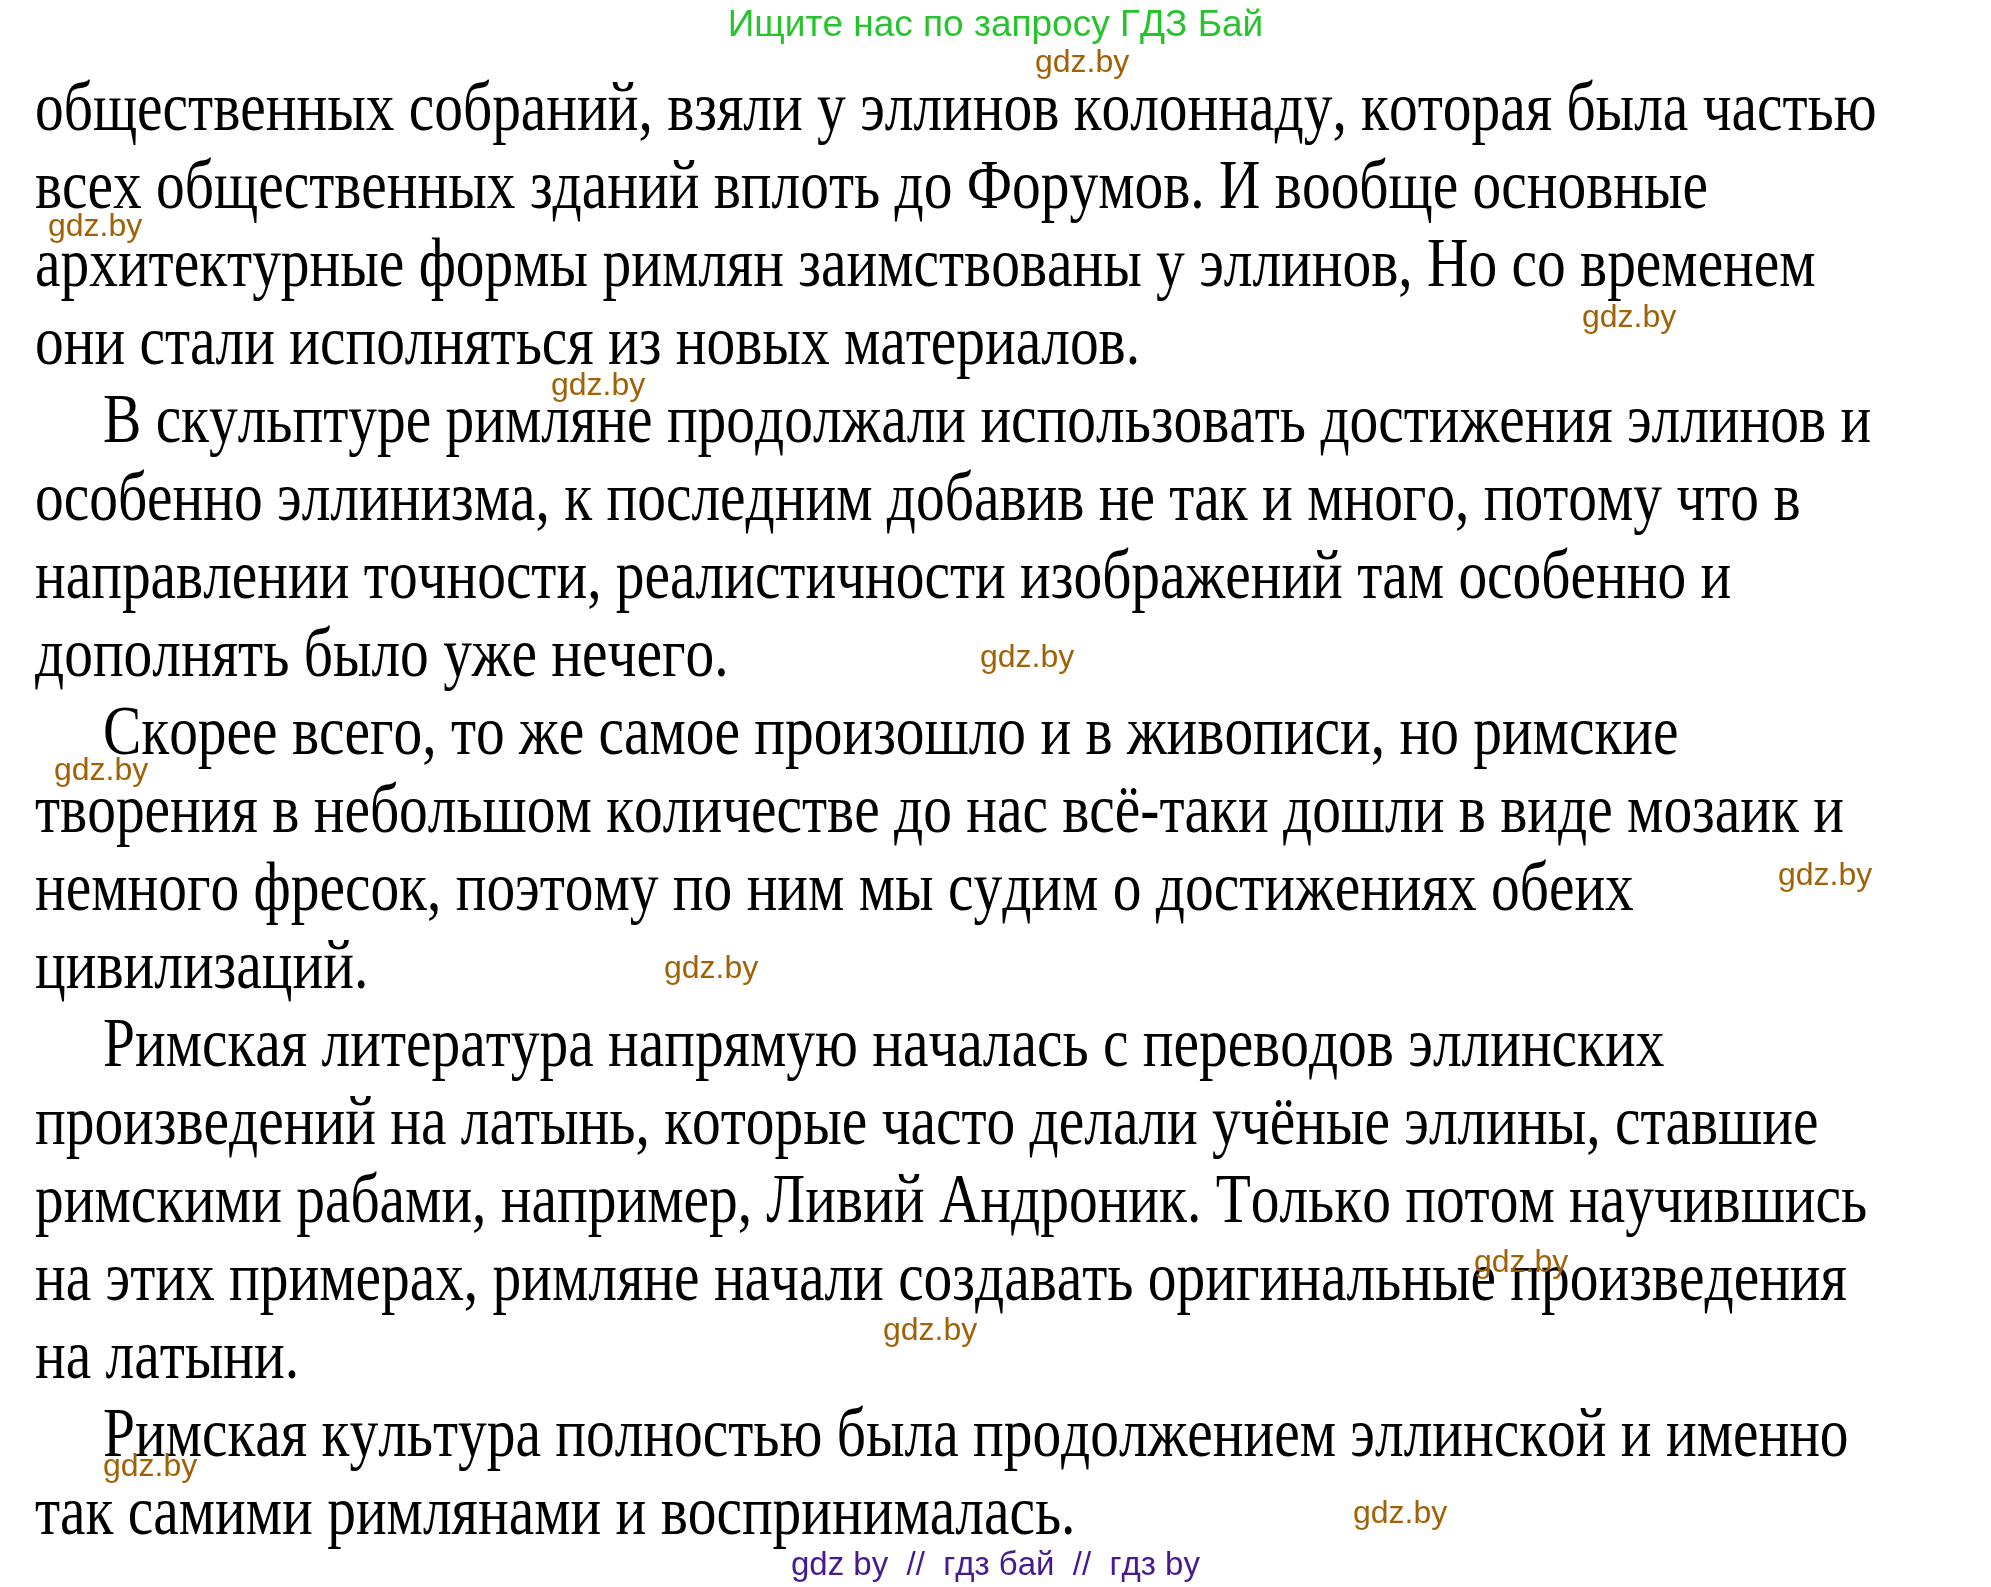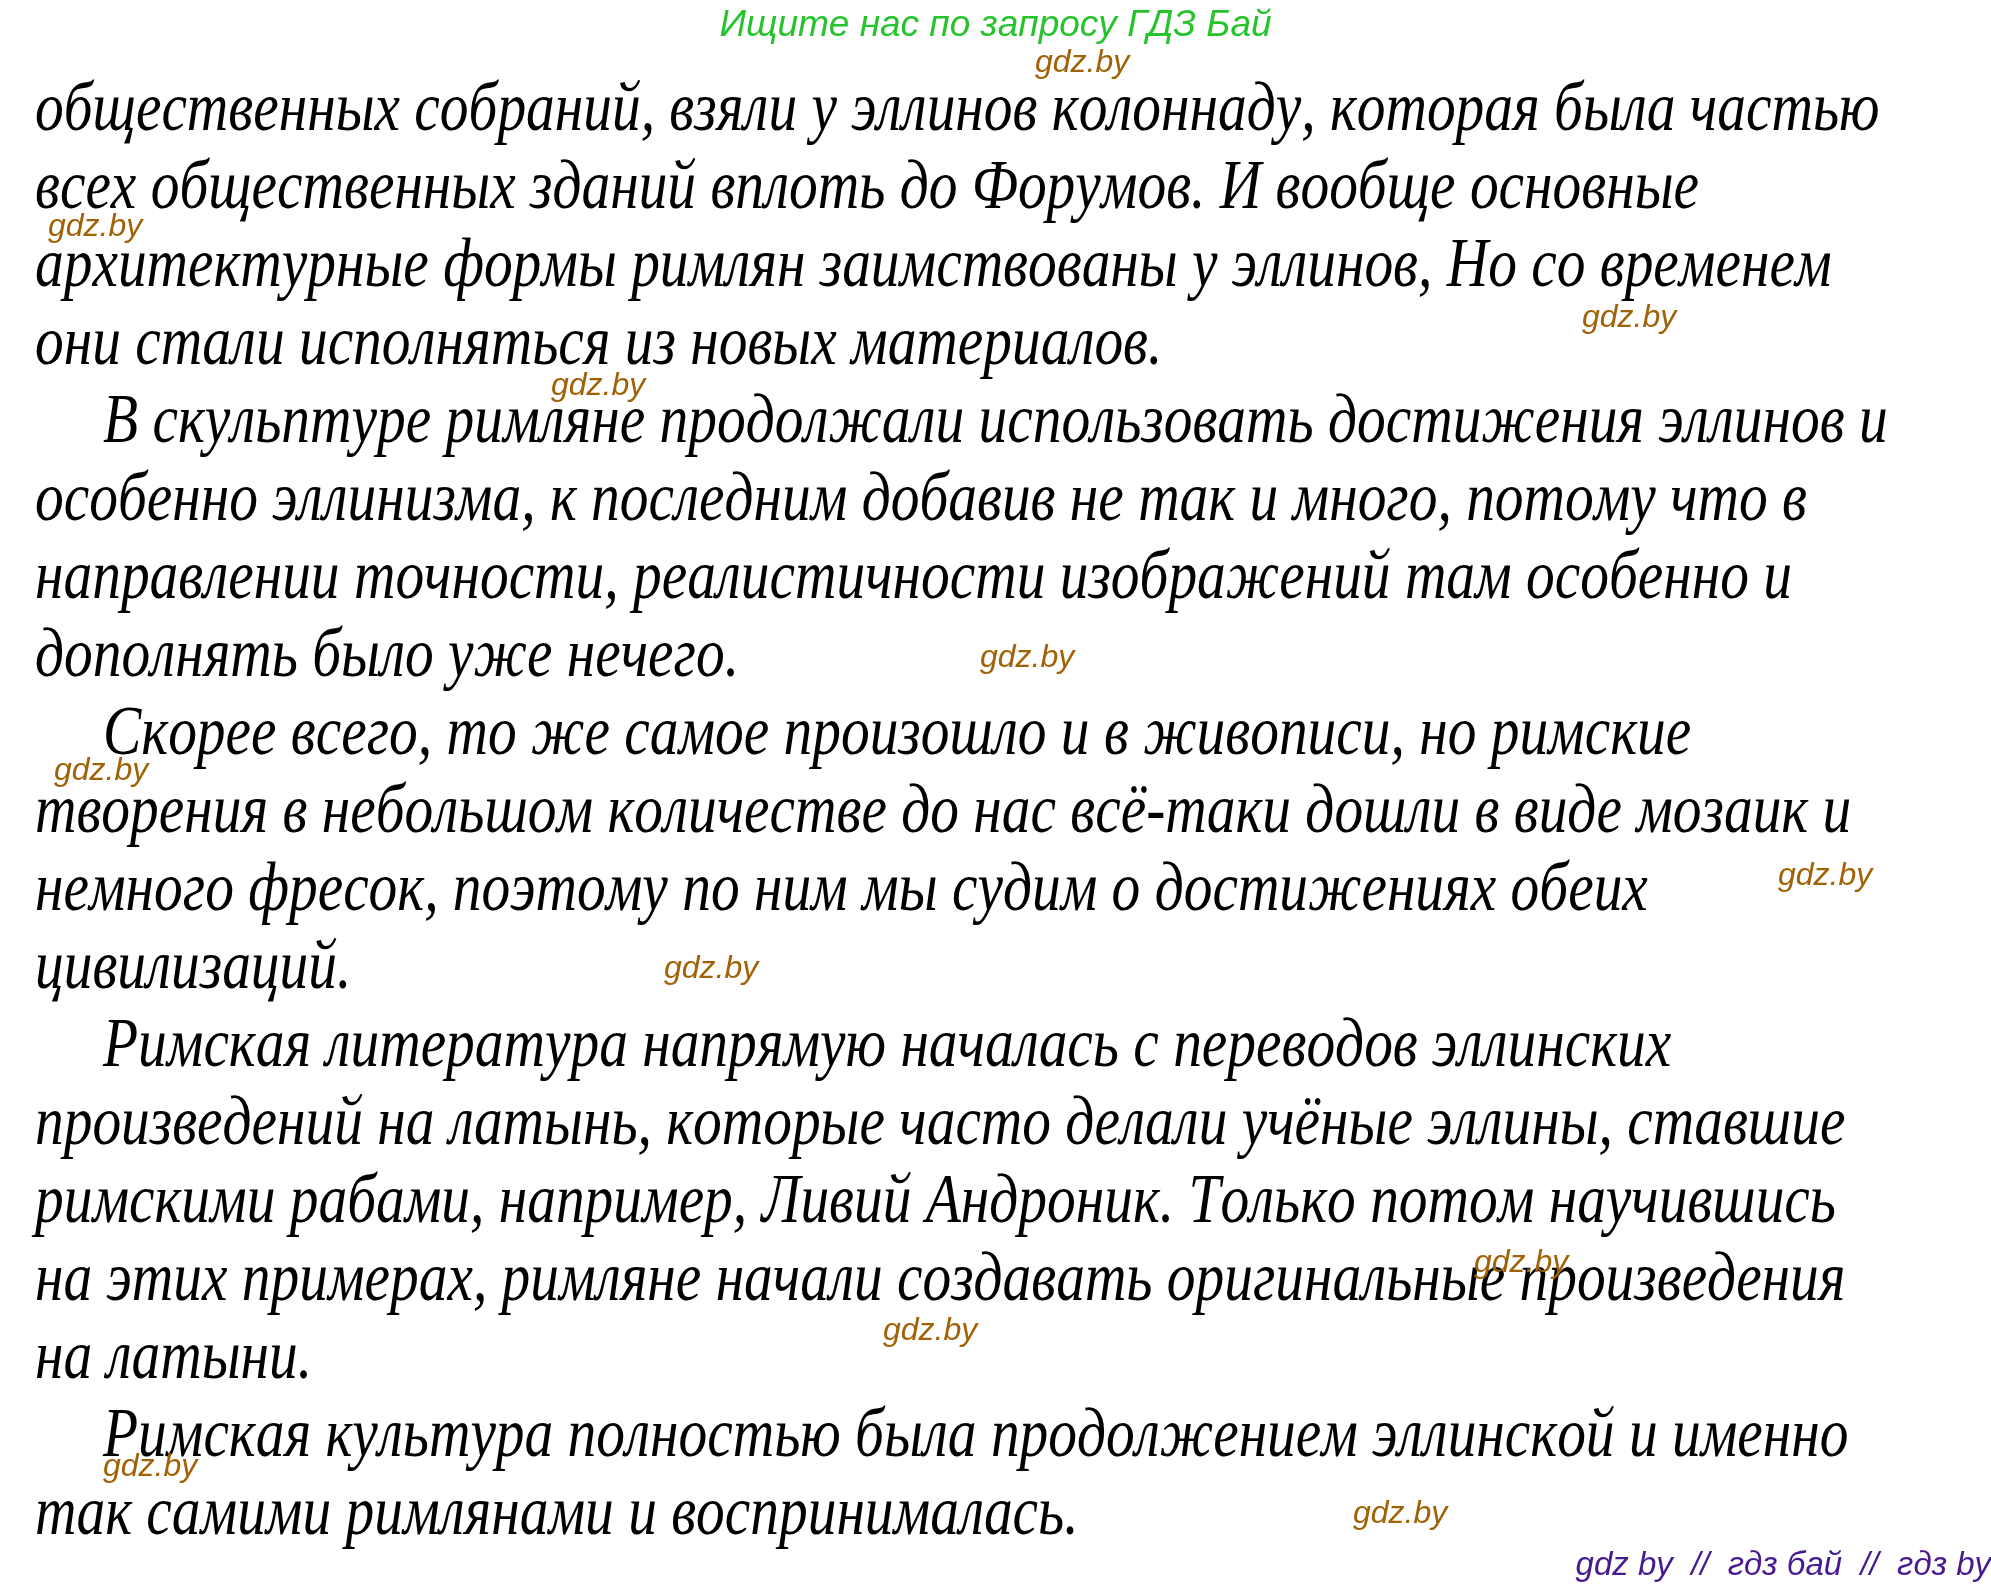--- a/index.html
+++ b/index.html
@@ -3,21 +3,20 @@
 <meta charset="utf-8">
 <style>
   html, body { margin: 0; padding: 0; background: #ffffff; }
   .page {
     position: relative;
     width: 1991px;
     height: 1587px;
     background: #ffffff;
     overflow: hidden;
     font-kerning: none;
-    font-style: italic;
   }
   .promo {
     position: absolute;
     top: 4px;
     left: 0;
     right: 0;
     text-align: center;
     font-family: "Liberation Sans", sans-serif;
     font-size: 37px;
     line-height: 1.1;
@@ -40,21 +39,21 @@
     font-size: 32px;
     line-height: 1;
     color: #a16207;
     white-space: nowrap;
   }
   .footer {
     position: absolute;
     top: 1546px;
     left: 0;
     right: 0;
-    text-align: right;
+    text-align: center;
     font-family: "Liberation Sans", sans-serif;
     font-size: 33px;
     line-height: 1.1;
     color: #471a8f;
     white-space: pre;
   }
 </style>
 </head>
 <body>
 

